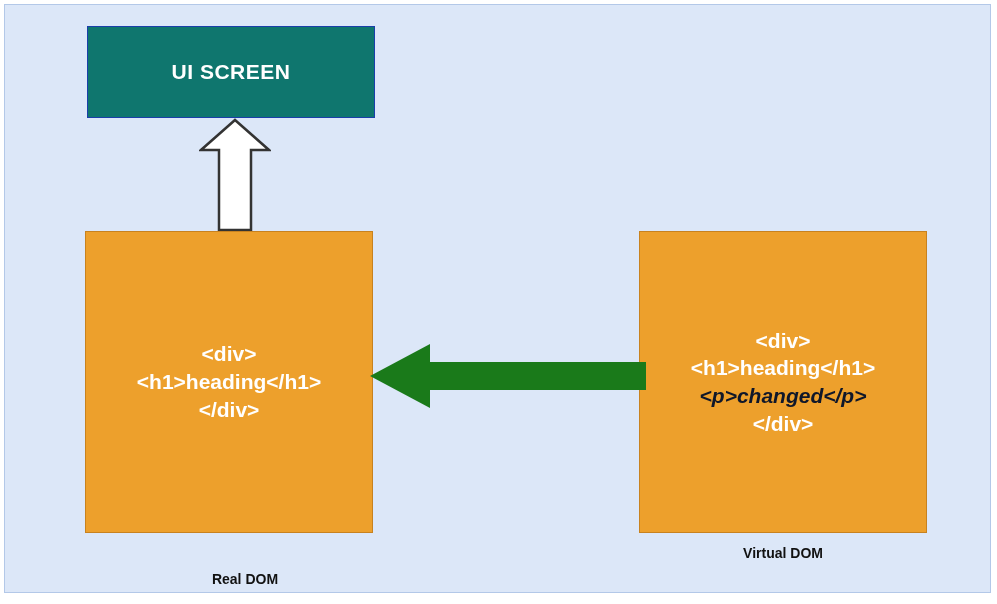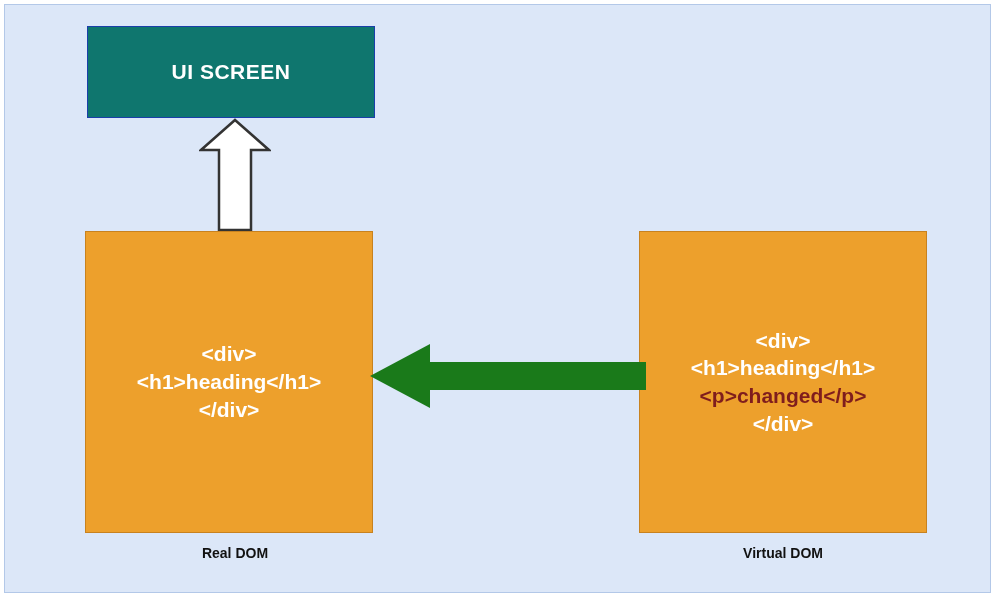--- a/index.html
+++ b/index.html
@@ -74,33 +74,33 @@
 
   .code-block {
     text-align: center;
     line-height: 1.32;
     font-size: 21px;
     font-weight: bold;
     color: #ffffff;
     user-select: none;
   }
   .code-line { display: block; white-space: nowrap; }
-  .code-line.changed { color: #7f1d1d; }
+  .code-line.changed { color: #0f172a; font-style: italic; }
 
   
   .caption {
     position: absolute;
     top: 540px;
     width: 288px;
     text-align: center;
     font-size: 14px;
     font-weight: bold;
     color: #111111;
   }
-  .caption.real    { left: 86px; }
+  .caption.real    { left: 96px; margin-top: 26px; }
   .caption.virtual { left: 634px; }
 
   
   .green-arrow {
     position: absolute;
     left: 363px;
     top: 335px;
     width: 278px;
     height: 72px;
   }

